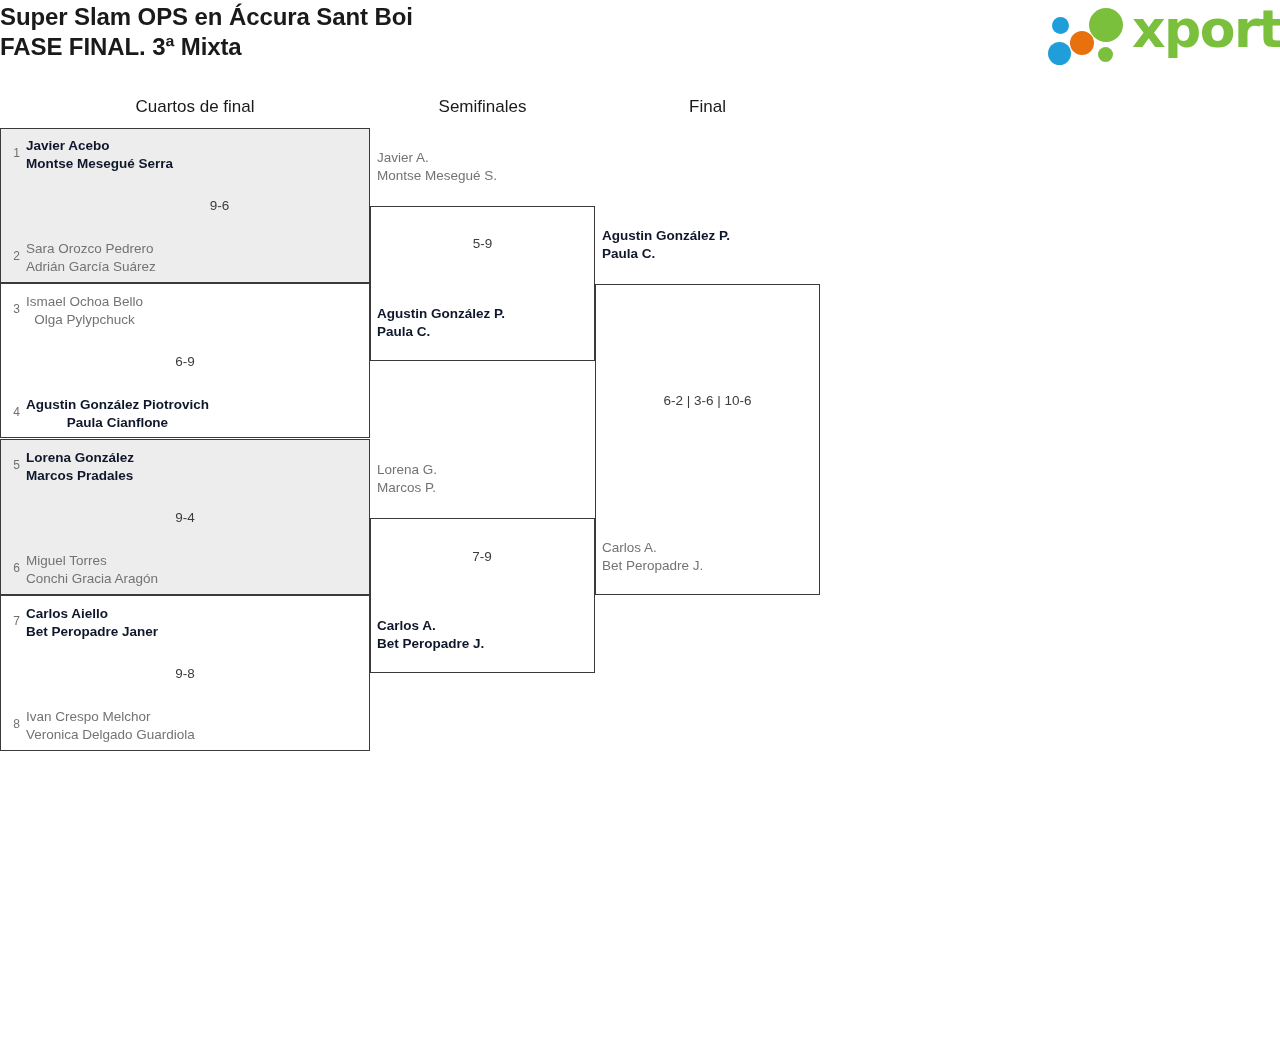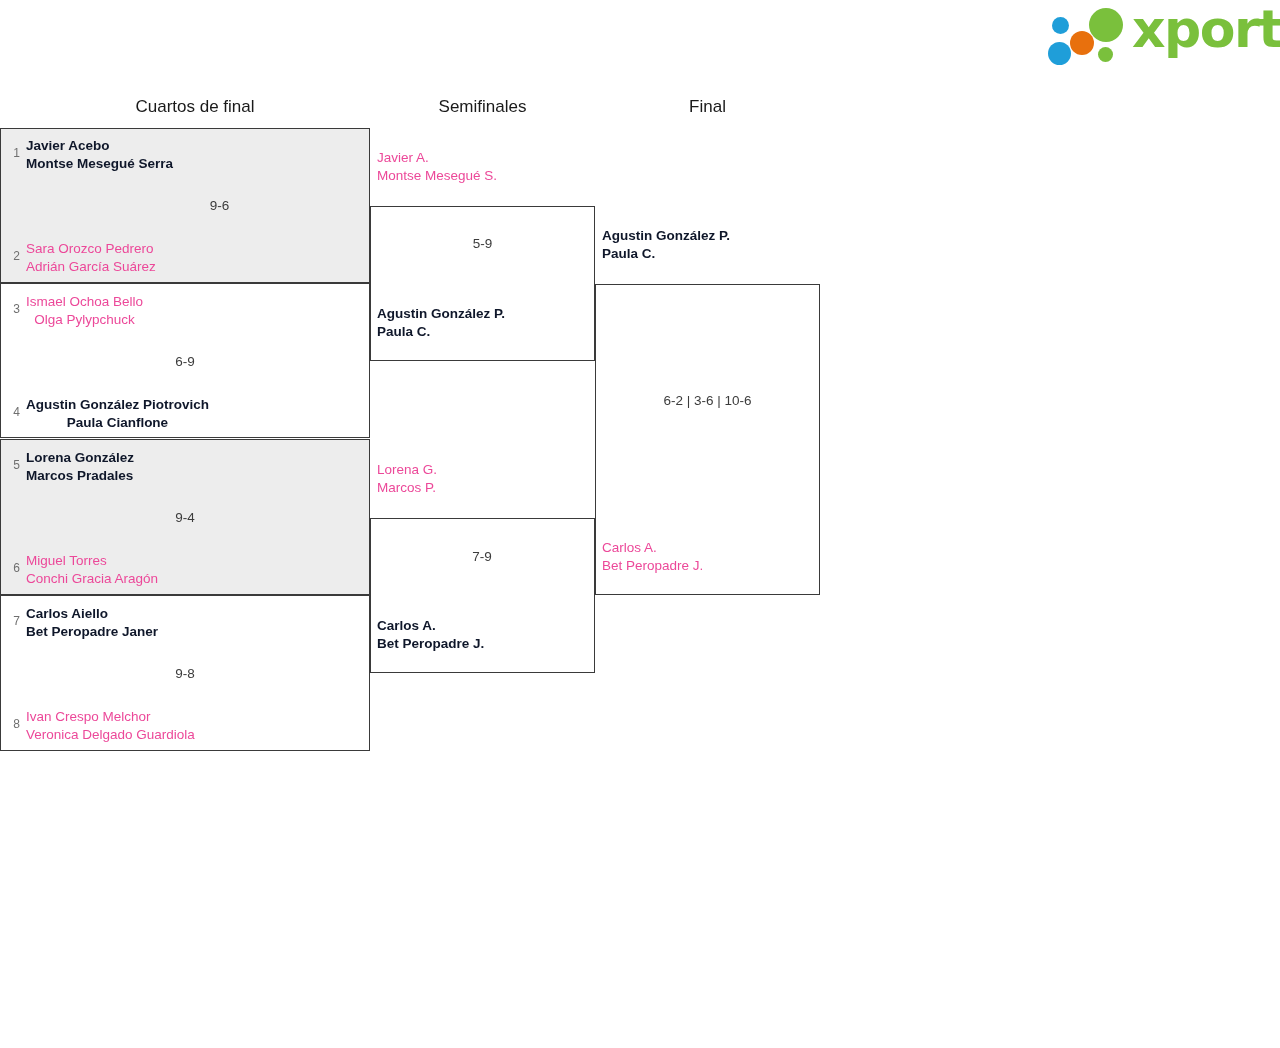--- a/index.html
+++ b/index.html
@@ -105,21 +105,21 @@
     position: absolute;
     border: 1px solid #3a3a3a;
     background: #ffffff;
   }
 
   
   .team {
     position: absolute;
     font-size: 13.5px;
     line-height: 18px;
-    color: #ec4899;
+    color: #737373;
     white-space: nowrap;
   }
   .team.winner {
     font-weight: 700;
     color: #0f172a;
   }
   .team .nm { display: block; }
 
   
   .seed {
@@ -139,20 +139,24 @@
     color: #3c3c3c;
     text-align: center;
     white-space: nowrap;
   }
 </style>
 </head>
 <body>
 
 <div id="header">
 
+  <div id="title-block">
+    <div class="title-line">Super Slam OPS en Áccura Sant Boi</div>
+    <div class="title-line">FASE FINAL. 3ª Mixta</div>
+  </div>
 
   <div id="logo">
     <div id="logo-dots">
       <span class="dot blue-sm"></span>
       <span class="dot orange"></span>
       <span class="dot green-lg"></span>
       <span class="dot blue-lg"></span>
       <span class="dot green-sm"></span>
     </div>
     <div id="logo-text">xporty</div>

